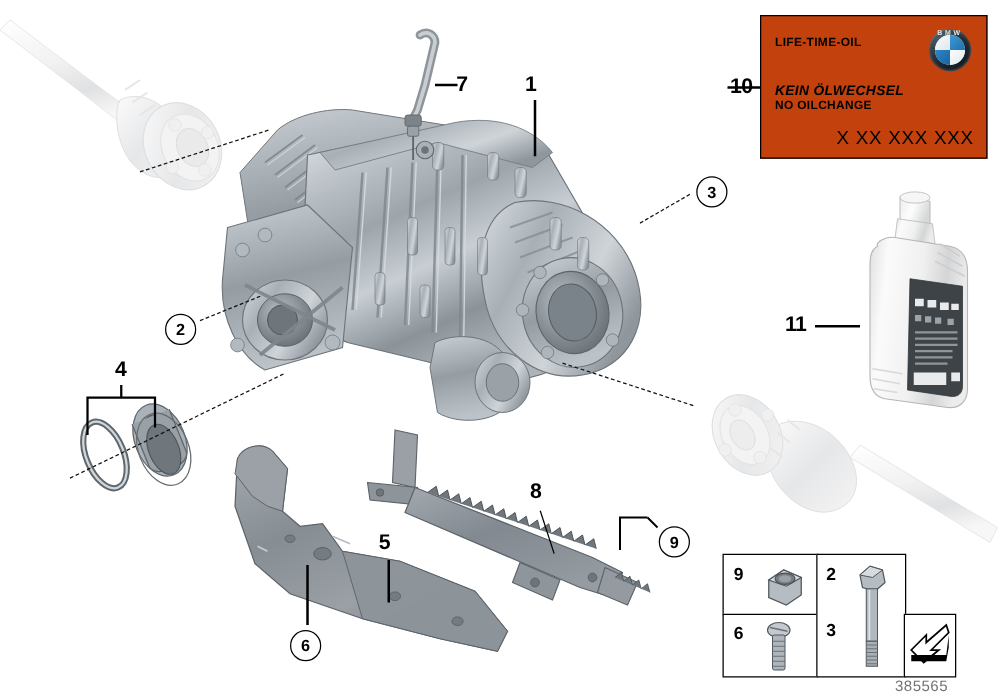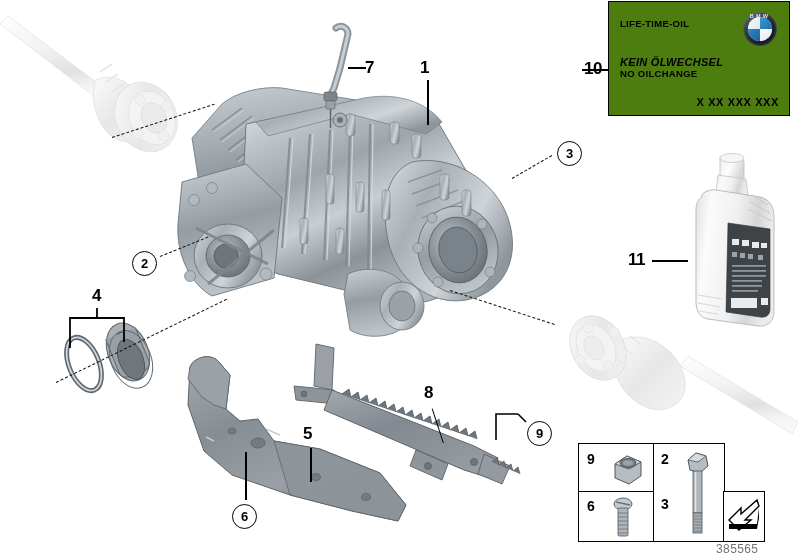--- a/index.html
+++ b/index.html
@@ -16,30 +16,30 @@
 
   
   .lead{position:absolute;background:#000;}
   .lead.h{height:1.6px;}
   .lead.v{width:1.6px;}
   .leadrot{position:absolute;height:1.4px;background:#000;transform-origin:0 50%;}
   .dashrot{position:absolute;height:0;border-top:1.4px dashed #111;
            transform-origin:0 50%;}
 
   
-  #oil-label{position:absolute;left:608px;top:1px;width:180px;height:113px;
-             border:1.6px solid #000;background:#4d7c0f;}
+  #oil-label{position:absolute;left:608px;top:12px;width:180px;height:113px;
+             border:1.6px solid #000;background:#c2410c;}
   #oil-label .l1{position:absolute;left:11px;top:16px;font-size:9.5px;
                  font-weight:bold;letter-spacing:0.3px;}
   #oil-label .l2{position:absolute;left:11px;top:54px;font-size:11px;
                  font-weight:bold;letter-spacing:0.3px;font-style:italic;}
   #oil-label .l3{position:absolute;left:11px;top:66px;font-size:9.5px;
                  font-weight:bold;letter-spacing:0.3px;}
-  #oil-label .code{position:absolute;right:10px;bottom:7px;font-size:11px;
-                   font-weight:bold;letter-spacing:0.6px;margin-left:24px;}
+  #oil-label .code{position:absolute;right:10px;bottom:7px;font-size:15px;
+                   font-weight:normal;letter-spacing:0.6px;margin-left:24px;}
   .bmw-logo{position:absolute;right:12px;top:10px;width:34px;height:34px;
             border-radius:50%;
             background:radial-gradient(circle at 35% 30%,#5a6a74 0%,#1d262c 55%,#05080a 100%);
             box-shadow:inset 0 0 3px rgba(255,255,255,.45);}
   .bmw-logo .inner{position:absolute;left:5px;top:5px;width:24px;height:24px;
                    border-radius:50%;overflow:hidden;
                    background:linear-gradient(135deg,#eef3f6 0%,#cdd8de 100%);}
   .bmw-logo .q{position:absolute;width:12px;height:12px;}
   .bmw-logo .q.tl{left:0;top:0;background:linear-gradient(135deg,#f8fbfc,#dfe8ed);}
   .bmw-logo .q.tr{left:12px;top:0;background:linear-gradient(135deg,#3e9ad6,#1f6fae);}

